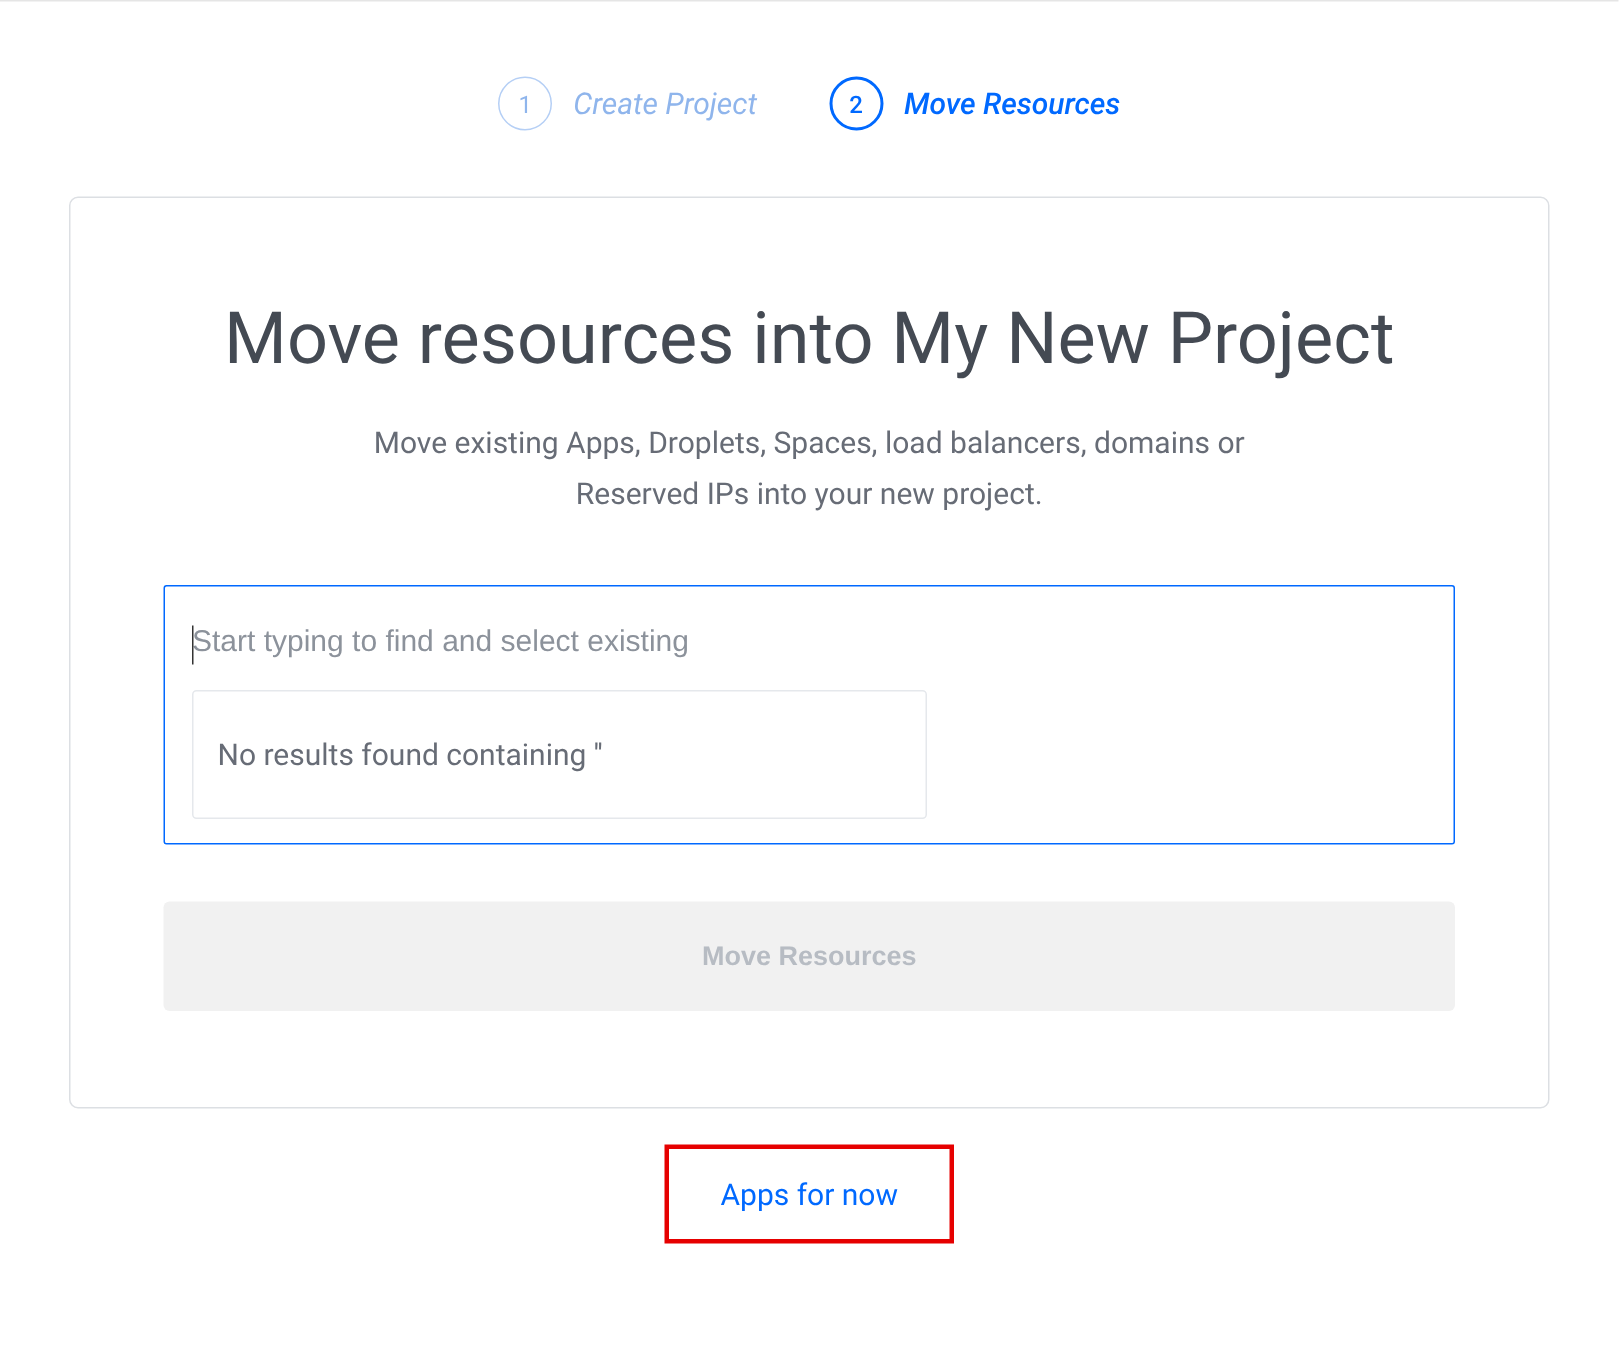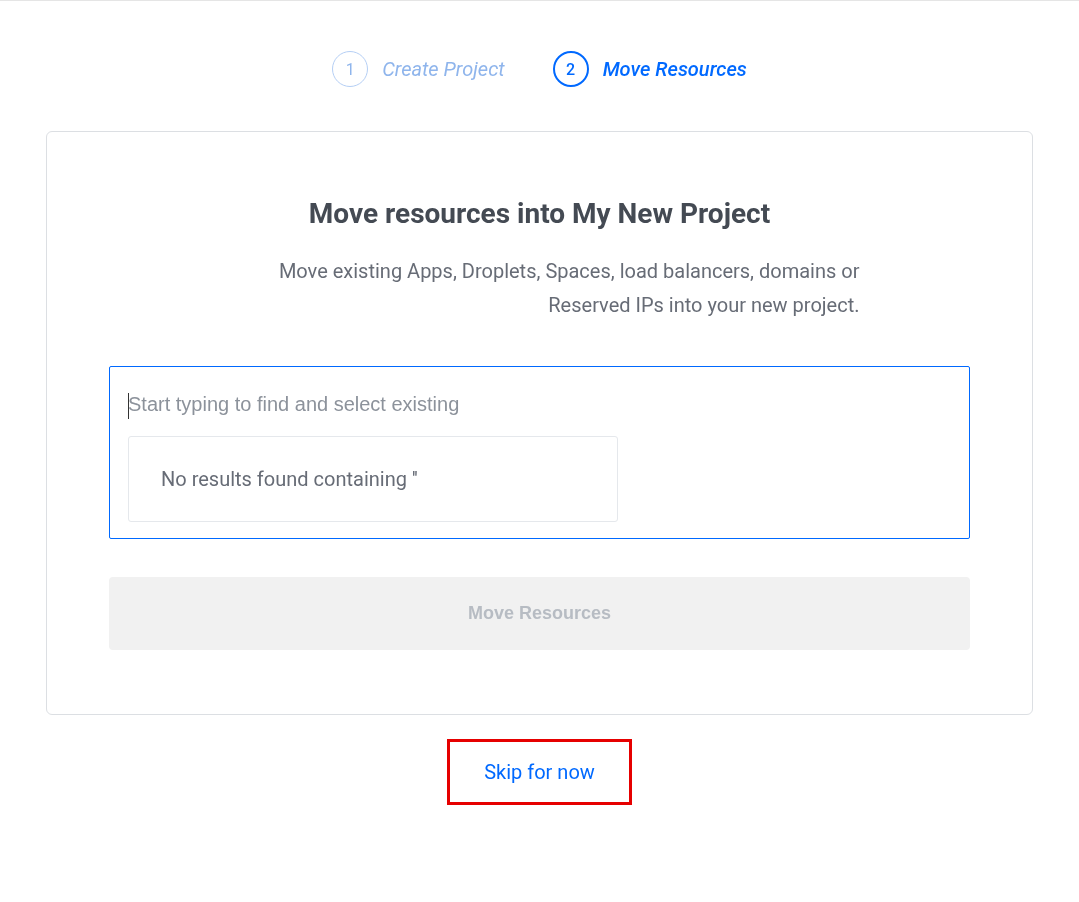--- a/index.html
+++ b/index.html
@@ -30,27 +30,27 @@
     .step-label.active   { color: #0069ff; font-weight: 500; }
 
     .card {
       margin: 0 46px;
       border: 1px solid #dcdfe3;
       border-radius: 6px;
       padding: 65px 62px 64px 62px;
     }
     .card h1 {
       text-align: center;
-      font-size: 28px;
-      font-weight: 700;
+      font-size: 48px;
+      font-weight: 400;
       color: #444a53;
       margin-bottom: 24px;
     }
     .subtext {
-      text-align: right;
+      text-align: center;
       font-size: 20px;
       line-height: 1.7;
       color: #676c76;
       max-width: 640px;
       margin: 0 auto 44px auto;
     }
     .searchbox {
       border: 1px solid #0069ff;
       border-radius: 2px;
       padding: 26px 18px 16px 18px;
@@ -65,21 +65,21 @@
     .search-input::placeholder { color: #8c929b; }
     .caret-line {
       position: absolute;
       left: 18px; top: 26px; width: 1px; height: 26px;
       background: #333;
     }
     .dropdown {
       margin-top: 20px;
       border: 1px solid #e5e8ec;
       border-radius: 3px;
-      padding: 30px 32px;
+      padding: 30px 16px;
       width: 490px;
       color: #676c76;
       font-size: 20px;
       background: #fff;
     }
     .move-btn {
       width: 100%;
       background: #f1f1f1;
       color: #b7bcc3;
       border: none;
@@ -122,14 +122,14 @@
     <input class="search-input" type="text" placeholder="Start typing to find and select existing" style="">
     <div class="dropdown">
       <span>No results found containing ''</span>
     </div>
   </div>
 
   <button class="move-btn" disabled="">Move Resources</button>
 </div>
 
 <div class="skip-wrap">
-  <a href="#" class="skip-link">Skip for now</a>
+  <a href="#" class="skip-link">Apps for now</a>
 </div>
 
 </body></html>

